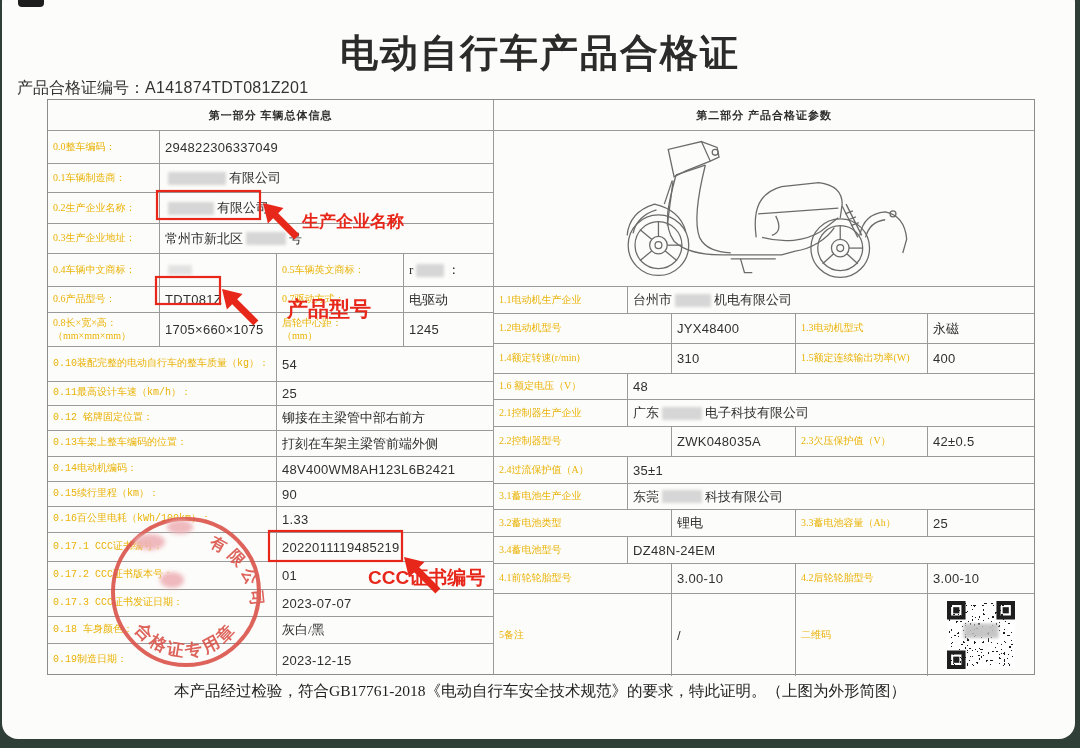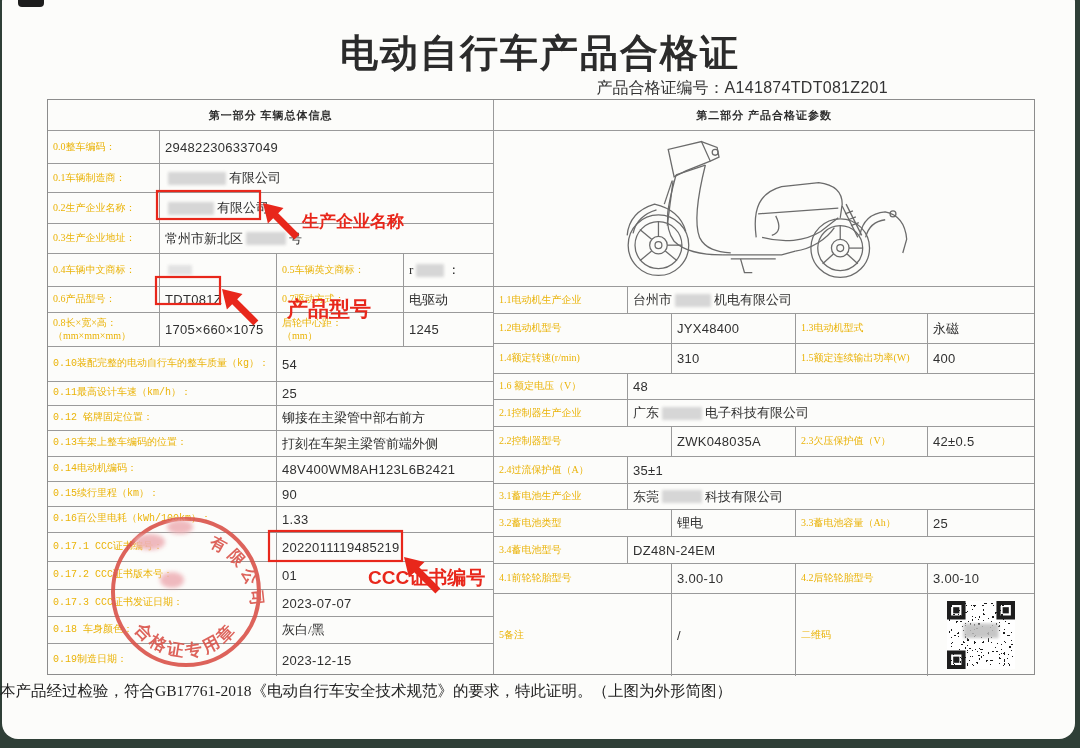--- a/index.html
+++ b/index.html
@@ -1,21 +1,21 @@
 <!DOCTYPE html>
 <html><head>
 <meta charset="utf-8">
 <style>
   html,body{margin:0;padding:0;}
   .stage{position:relative;width:1080px;height:748px;overflow:hidden;background:#2f3f37;font-family:"Liberation Serif","DejaVu Serif",serif;}
   .page{position:absolute;left:2px;top:-14px;right:5px;bottom:9px;background:#fcfcfa;border-radius:16px;}
   .corner-mark{position:absolute;left:18px;top:0;width:26px;height:7px;background:#1d1d1d;border-radius:0 0 4px 4px;}
   .content{position:absolute;left:0;top:0;width:1080px;height:748px;}
   .title{position:absolute;left:0;top:28px;width:1080px;text-align:center;font-size:38px;font-weight:bold;color:#2b2b2b;letter-spacing:2px;}
-  .certline{position:absolute;left:4px;top:78px;width:884px;text-align:right;font-size:16px;color:#333;}
+  .certline{position:absolute;left:17px;top:78px;width:884px;text-align:left;font-size:16px;color:#333;}
   .certline .num{font-size:16px;}
   .doc{position:absolute;left:47px;top:99px;width:988px;height:576px;border:1.2px solid #8c8c8c;box-sizing:border-box;}
   .half{position:absolute;top:0;height:100%;box-sizing:border-box;}
   .half.left{left:0;width:446px;border-right:1px solid #9a9a9a;}
   .half.right{left:446px;width:540px;}
   .tr{display:flex;border-top:1px solid #9a9a9a;box-sizing:border-box;}
   .tr.first{border-top:none;}
   .c{box-sizing:border-box;border-left:1px solid #9a9a9a;padding:1px 5px;display:flex;align-items:center;overflow:hidden;}
   .c.cf{border-left:none;}
   .lbl{font-size:10px;color:#eab308;line-height:1.22;}
@@ -28,21 +28,21 @@
   .w127{width:127px;flex:none;}
   .w228{width:228px;flex:none;font-family:Liberation Mono, monospace;}
   .w133{width:133px;flex:none;}
   .w124{width:124px;flex:none;margin-left:44px;}
   .w132{width:132px;flex:none;}
   .fx{flex:1;}
   .rd{display:inline-block;height:13px;background:#d6d6d6;border-radius:1px;filter:blur(1.6px);vertical-align:-2px;margin:0 3px;flex:none;}
   .rd.sm{height:10px;background:#e2e2e2;}
   .imgcell{justify-content:center;}
   .overlay{position:absolute;left:0;top:0;pointer-events:none;}
-  .footer{position:absolute;left:0;top:681px;width:1080px;font-size:15.5px;color:#222;}
+  .footer{position:absolute;left:0;top:681px;width:1080px;text-align:center;font-size:15.5px;color:#222;}
   .stamp{position:absolute;left:106px;top:512px;width:160px;height:160px;opacity:.88;}
   .qrbox{width:68px;height:68px;}
 </style>
 </head>
 <body>
 
 <div class="stage">
   <div class="page"></div>
   <div class="corner-mark"></div>
 

